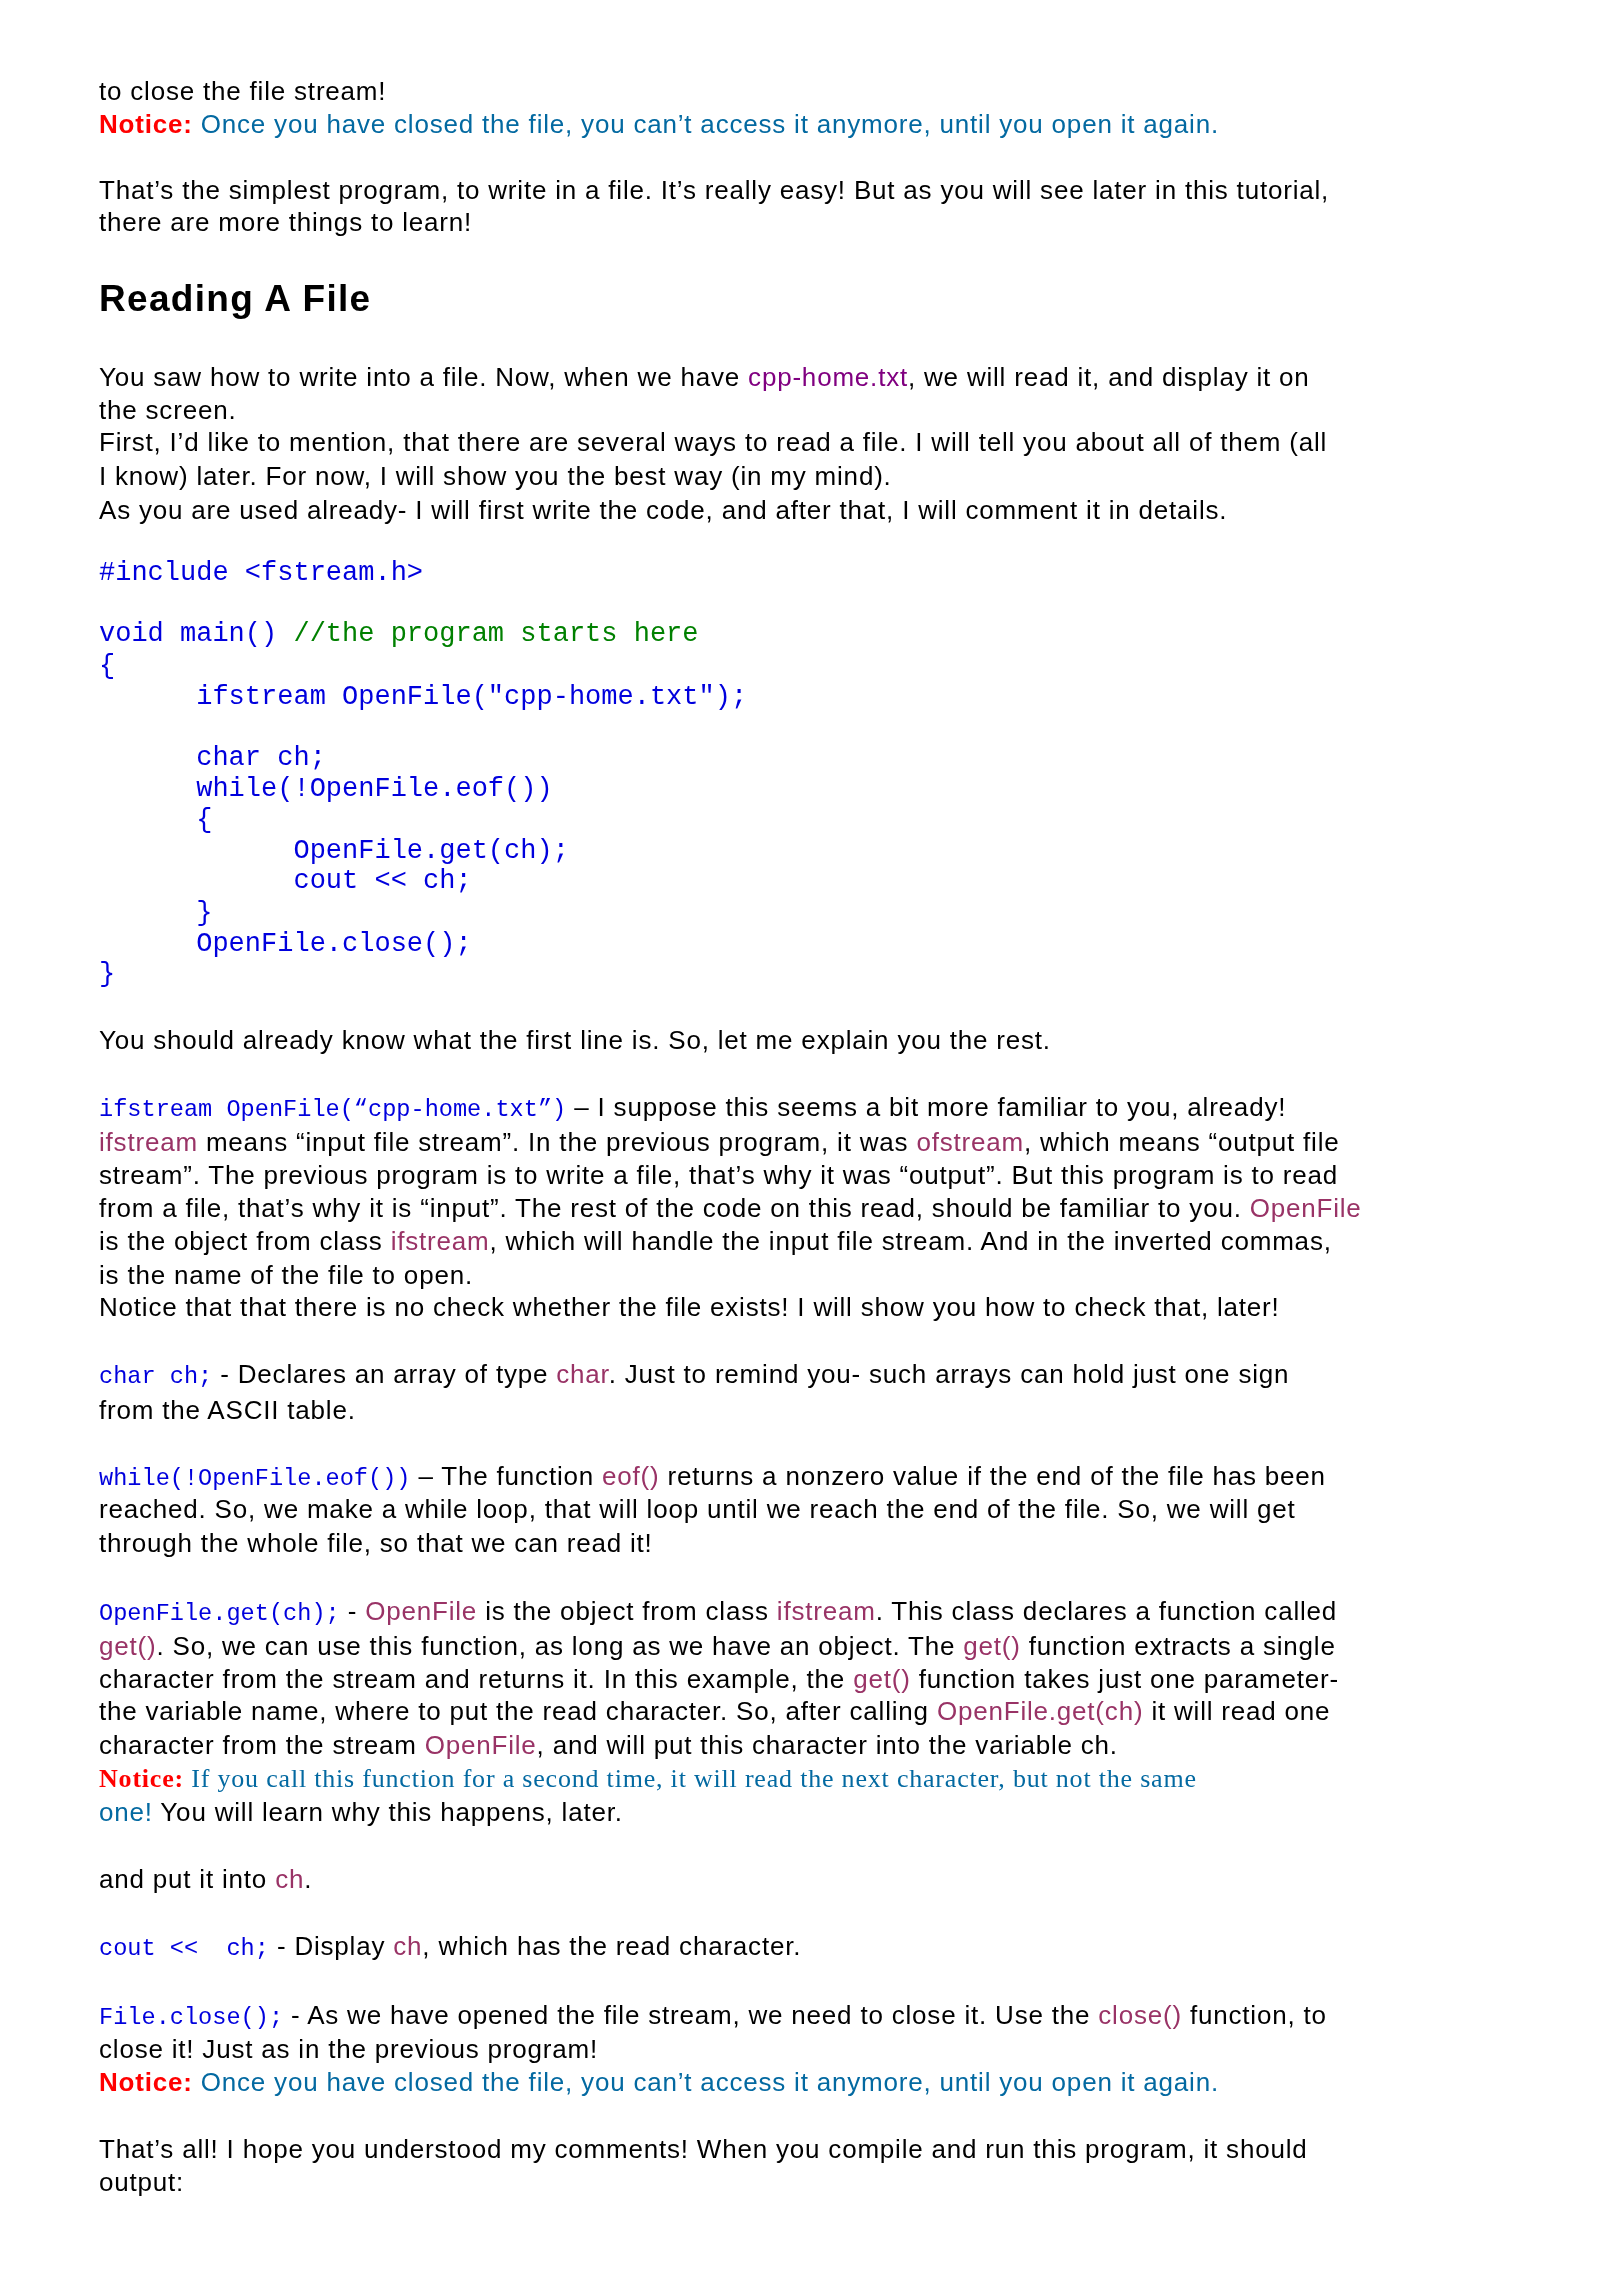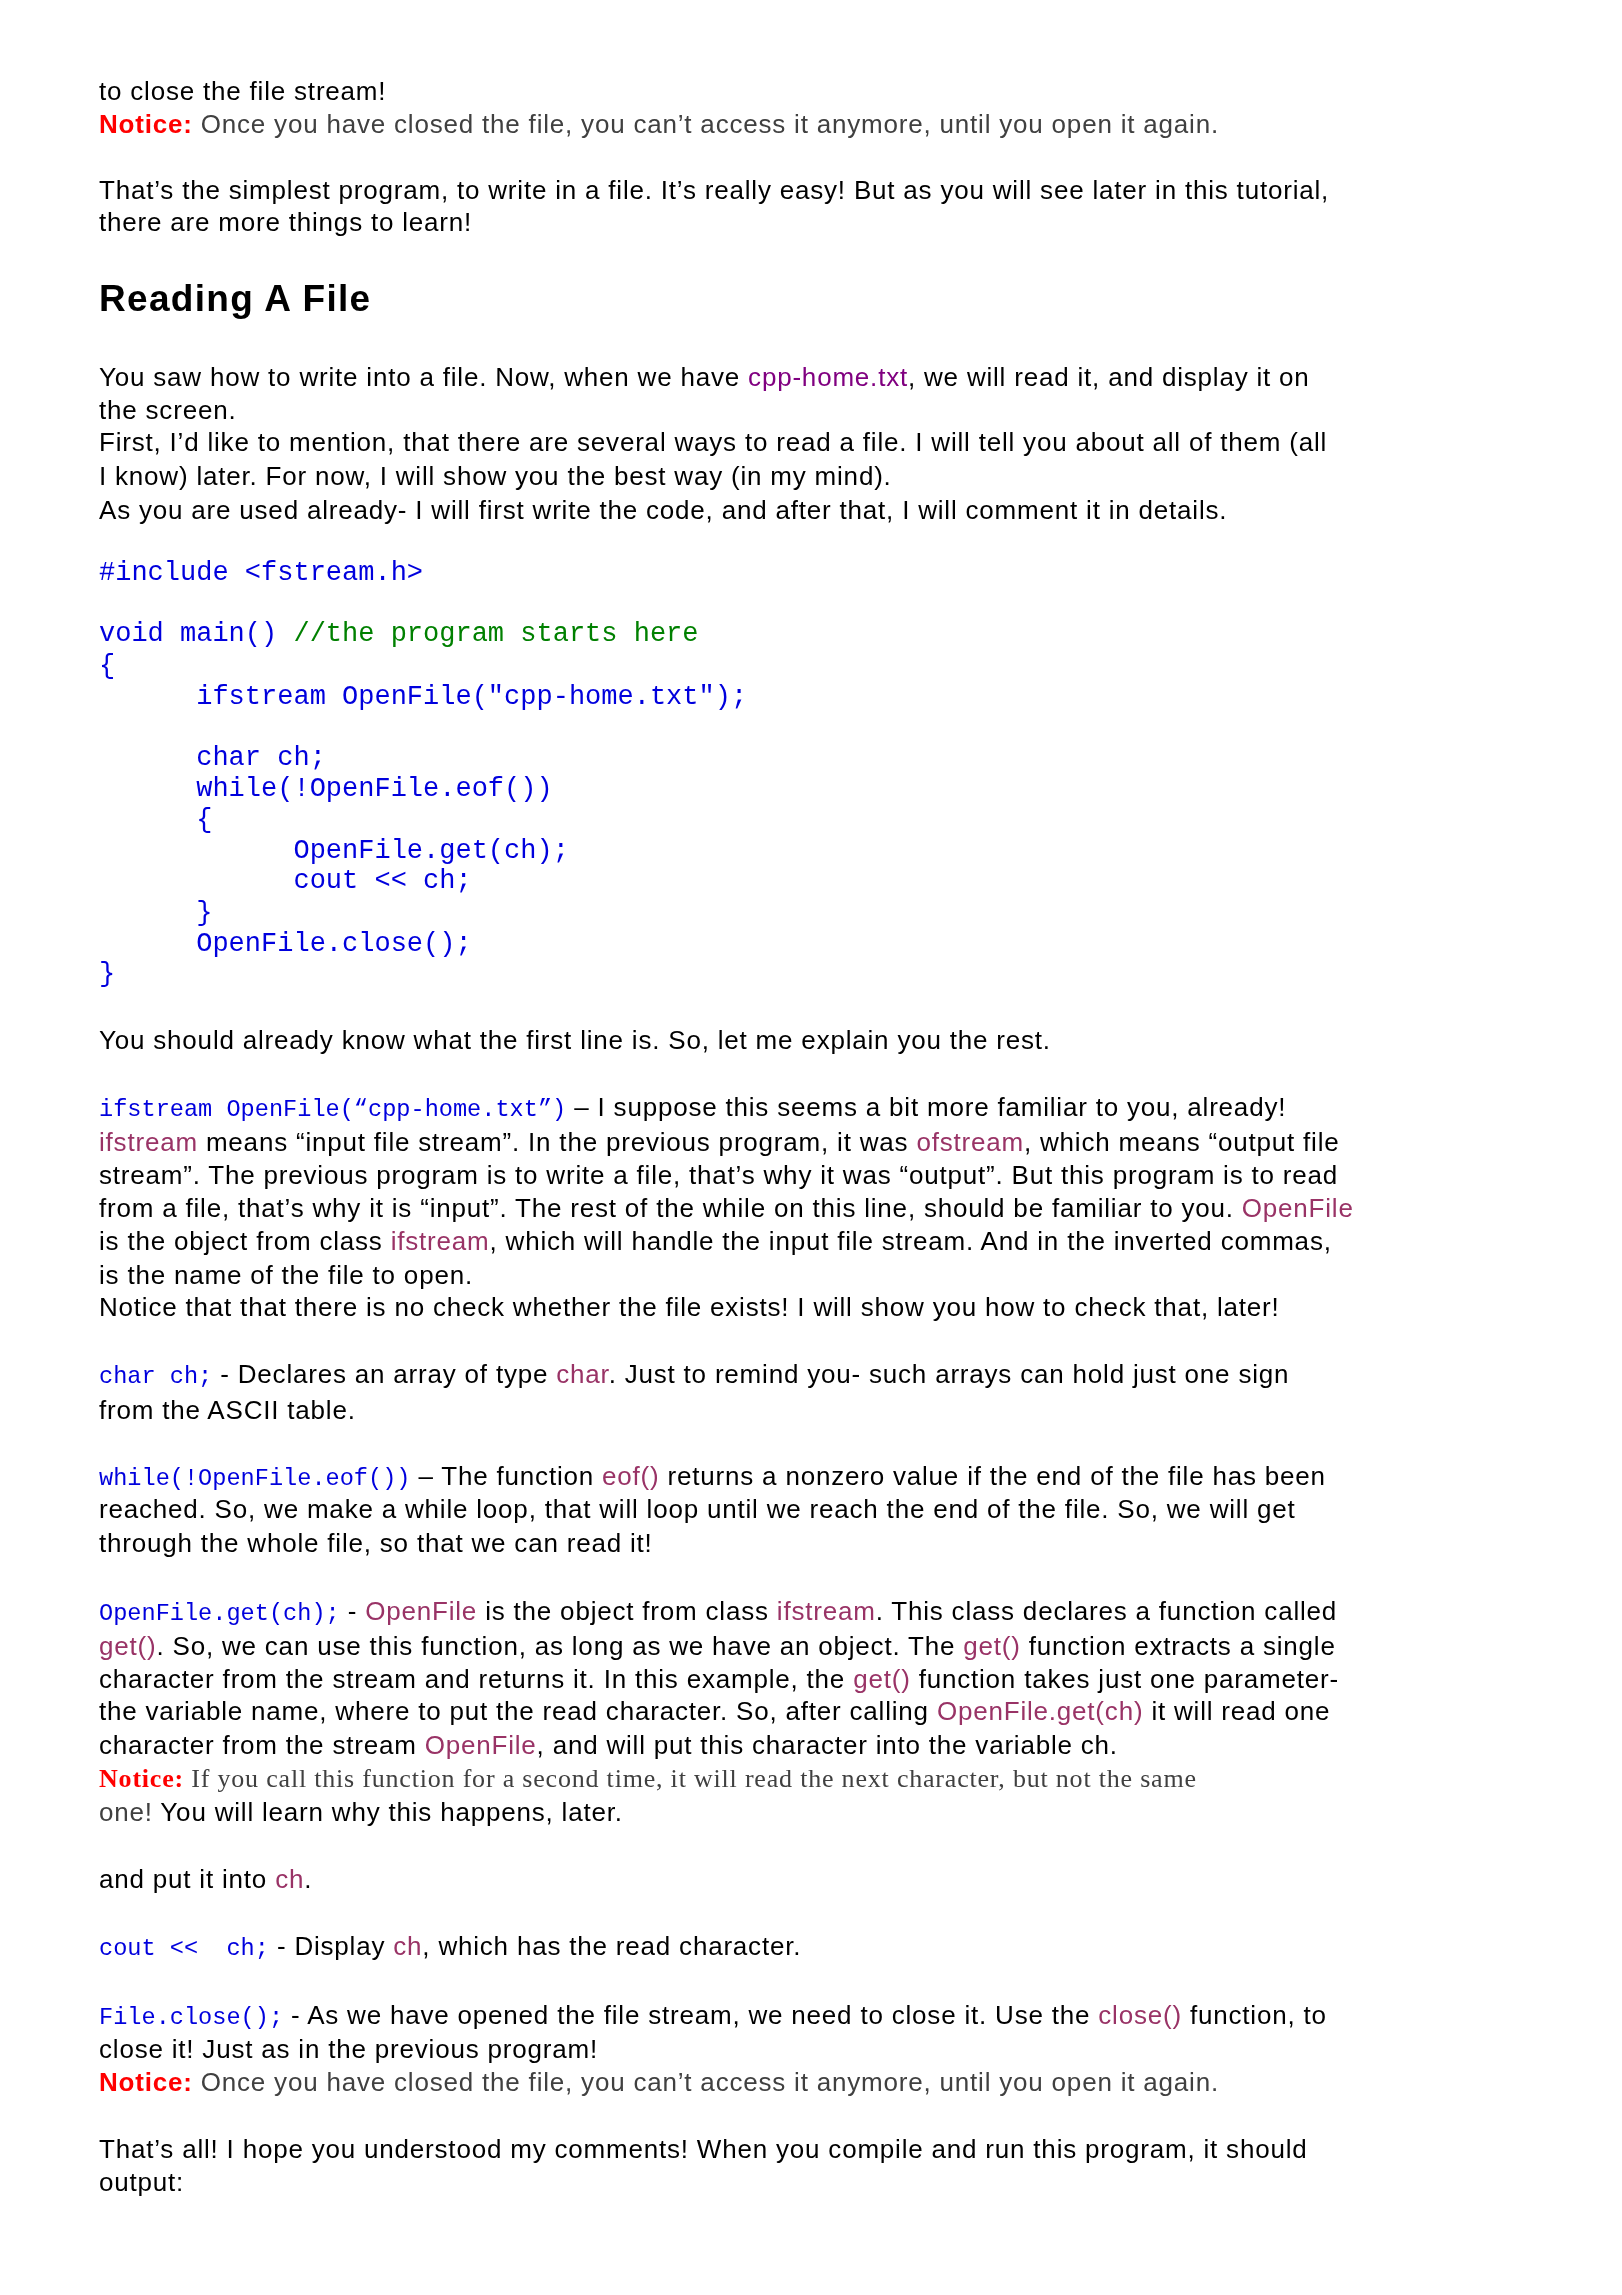--- a/index.html
+++ b/index.html
@@ -7,21 +7,21 @@
   .page { position: absolute; left: 0; top: 0; width: 1622px; height: 2295px; background: #fff; }
   .line {
     position: absolute; left: 99px; white-space: pre;
     font-family: "Liberation Sans", sans-serif; font-size: 26px; line-height: 33px;
     letter-spacing: 0.8px; color: #000;
   }
   .line.heading { font-size: 37px; line-height: 42px; font-weight: bold; letter-spacing: 1.3px; }
   .line.code { font-family: "Liberation Mono", monospace; font-size: 27px; line-height: 31px; letter-spacing: 0; color: #0000dd; }
   .seg-normal { color: #000000; }
   .seg-notice-label { color: #ff0000; font-weight: bold; }
-  .seg-notice { color: #404040; }
+  .seg-notice { color: #0369a1; }
   .seg-keyword { color: #993366; }
   .seg-file { color: #800080; }
   .seg-code { color: #0000dd; font-family: "Liberation Mono", monospace; font-size: 23.6px; letter-spacing: 0; }
   .seg-code-block { color: #0000dd; }
   .seg-comment { color: #008000; }
 </style>
 </head>
 <body>
 
 <div class="page" id="page">
@@ -44,21 +44,21 @@
     <div class="line code" style="top: 805px;"><span class="seg-code-block">      {</span></div>
     <div class="line code" style="top: 836px;"><span class="seg-code-block">            OpenFile.get(ch);</span></div>
     <div class="line code" style="top: 866px;"><span class="seg-code-block">            cout &lt;&lt; ch;</span></div>
     <div class="line code" style="top: 898px;"><span class="seg-code-block">      }</span></div>
     <div class="line code" style="top: 929px;"><span class="seg-code-block">      OpenFile.close();</span></div>
     <div class="line code" style="top: 959px;"><span class="seg-code-block">}</span></div>
     <div class="line" style="top: 1024px;"><span class="seg-normal">You should already know what the first line is. So, let me explain you the rest.</span></div>
     <div class="line" style="top: 1091px;"><span class="seg-code">ifstream OpenFile(“cpp-home.txt”)</span><span class="seg-normal"> – I suppose this seems a bit more familiar to you, already!</span></div>
     <div class="line" style="top: 1126px;"><span class="seg-keyword">ifstream</span><span class="seg-normal"> means “input file stream”. In the previous program, it was </span><span class="seg-keyword">ofstream</span><span class="seg-normal">, which means “output file</span></div>
     <div class="line" style="top: 1159px;"><span class="seg-normal">stream”. The previous program is to write a file, that’s why it was “output”. But this program is to read</span></div>
-    <div class="line" style="top: 1192px;"><span class="seg-normal">from a file, that’s why it is “input”. The rest of the while on this line, should be familiar to you. </span><span class="seg-keyword">OpenFile</span></div>
+    <div class="line" style="top: 1192px;"><span class="seg-normal">from a file, that’s why it is “input”. The rest of the code on this read, should be familiar to you. </span><span class="seg-keyword">OpenFile</span></div>
     <div class="line" style="top: 1225px;"><span class="seg-normal">is the object from class </span><span class="seg-keyword">ifstream</span><span class="seg-normal">, which will handle the input file stream. And in the inverted commas,</span></div>
     <div class="line" style="top: 1259px;"><span class="seg-normal">is the name of the file to open.</span></div>
     <div class="line" style="top: 1291px;"><span class="seg-normal">Notice that that there is no check whether the file exists! I will show you how to check that, later!</span></div>
     <div class="line" style="top: 1358px;"><span class="seg-code">char ch;</span><span class="seg-normal"> - Declares an array of type </span><span class="seg-keyword">char</span><span class="seg-normal">. Just to remind you- such arrays can hold just one sign</span></div>
     <div class="line" style="top: 1394px;"><span class="seg-normal">from the ASCII table.</span></div>
     <div class="line" style="top: 1460px;"><span class="seg-code">while(!OpenFile.eof())</span><span class="seg-normal"> – The function </span><span class="seg-keyword">eof()</span><span class="seg-normal"> returns a nonzero value if the end of the file has been</span></div>
     <div class="line" style="top: 1493px;"><span class="seg-normal">reached. So, we make a while loop, that will loop until we reach the end of the file. So, we will get</span></div>
     <div class="line" style="top: 1527px;"><span class="seg-normal">through the whole file, so that we can read it!</span></div>
     <div class="line" style="top: 1595px;"><span class="seg-code">OpenFile.get(ch);</span><span class="seg-normal"> - </span><span class="seg-keyword">OpenFile</span><span class="seg-normal"> is the object from class </span><span class="seg-keyword">ifstream</span><span class="seg-normal">. This class declares a function called</span></div>
     <div class="line" style="top: 1630px;"><span class="seg-keyword">get()</span><span class="seg-normal">. So, we can use this function, as long as we have an object. The </span><span class="seg-keyword">get()</span><span class="seg-normal"> function extracts a single</span></div>

